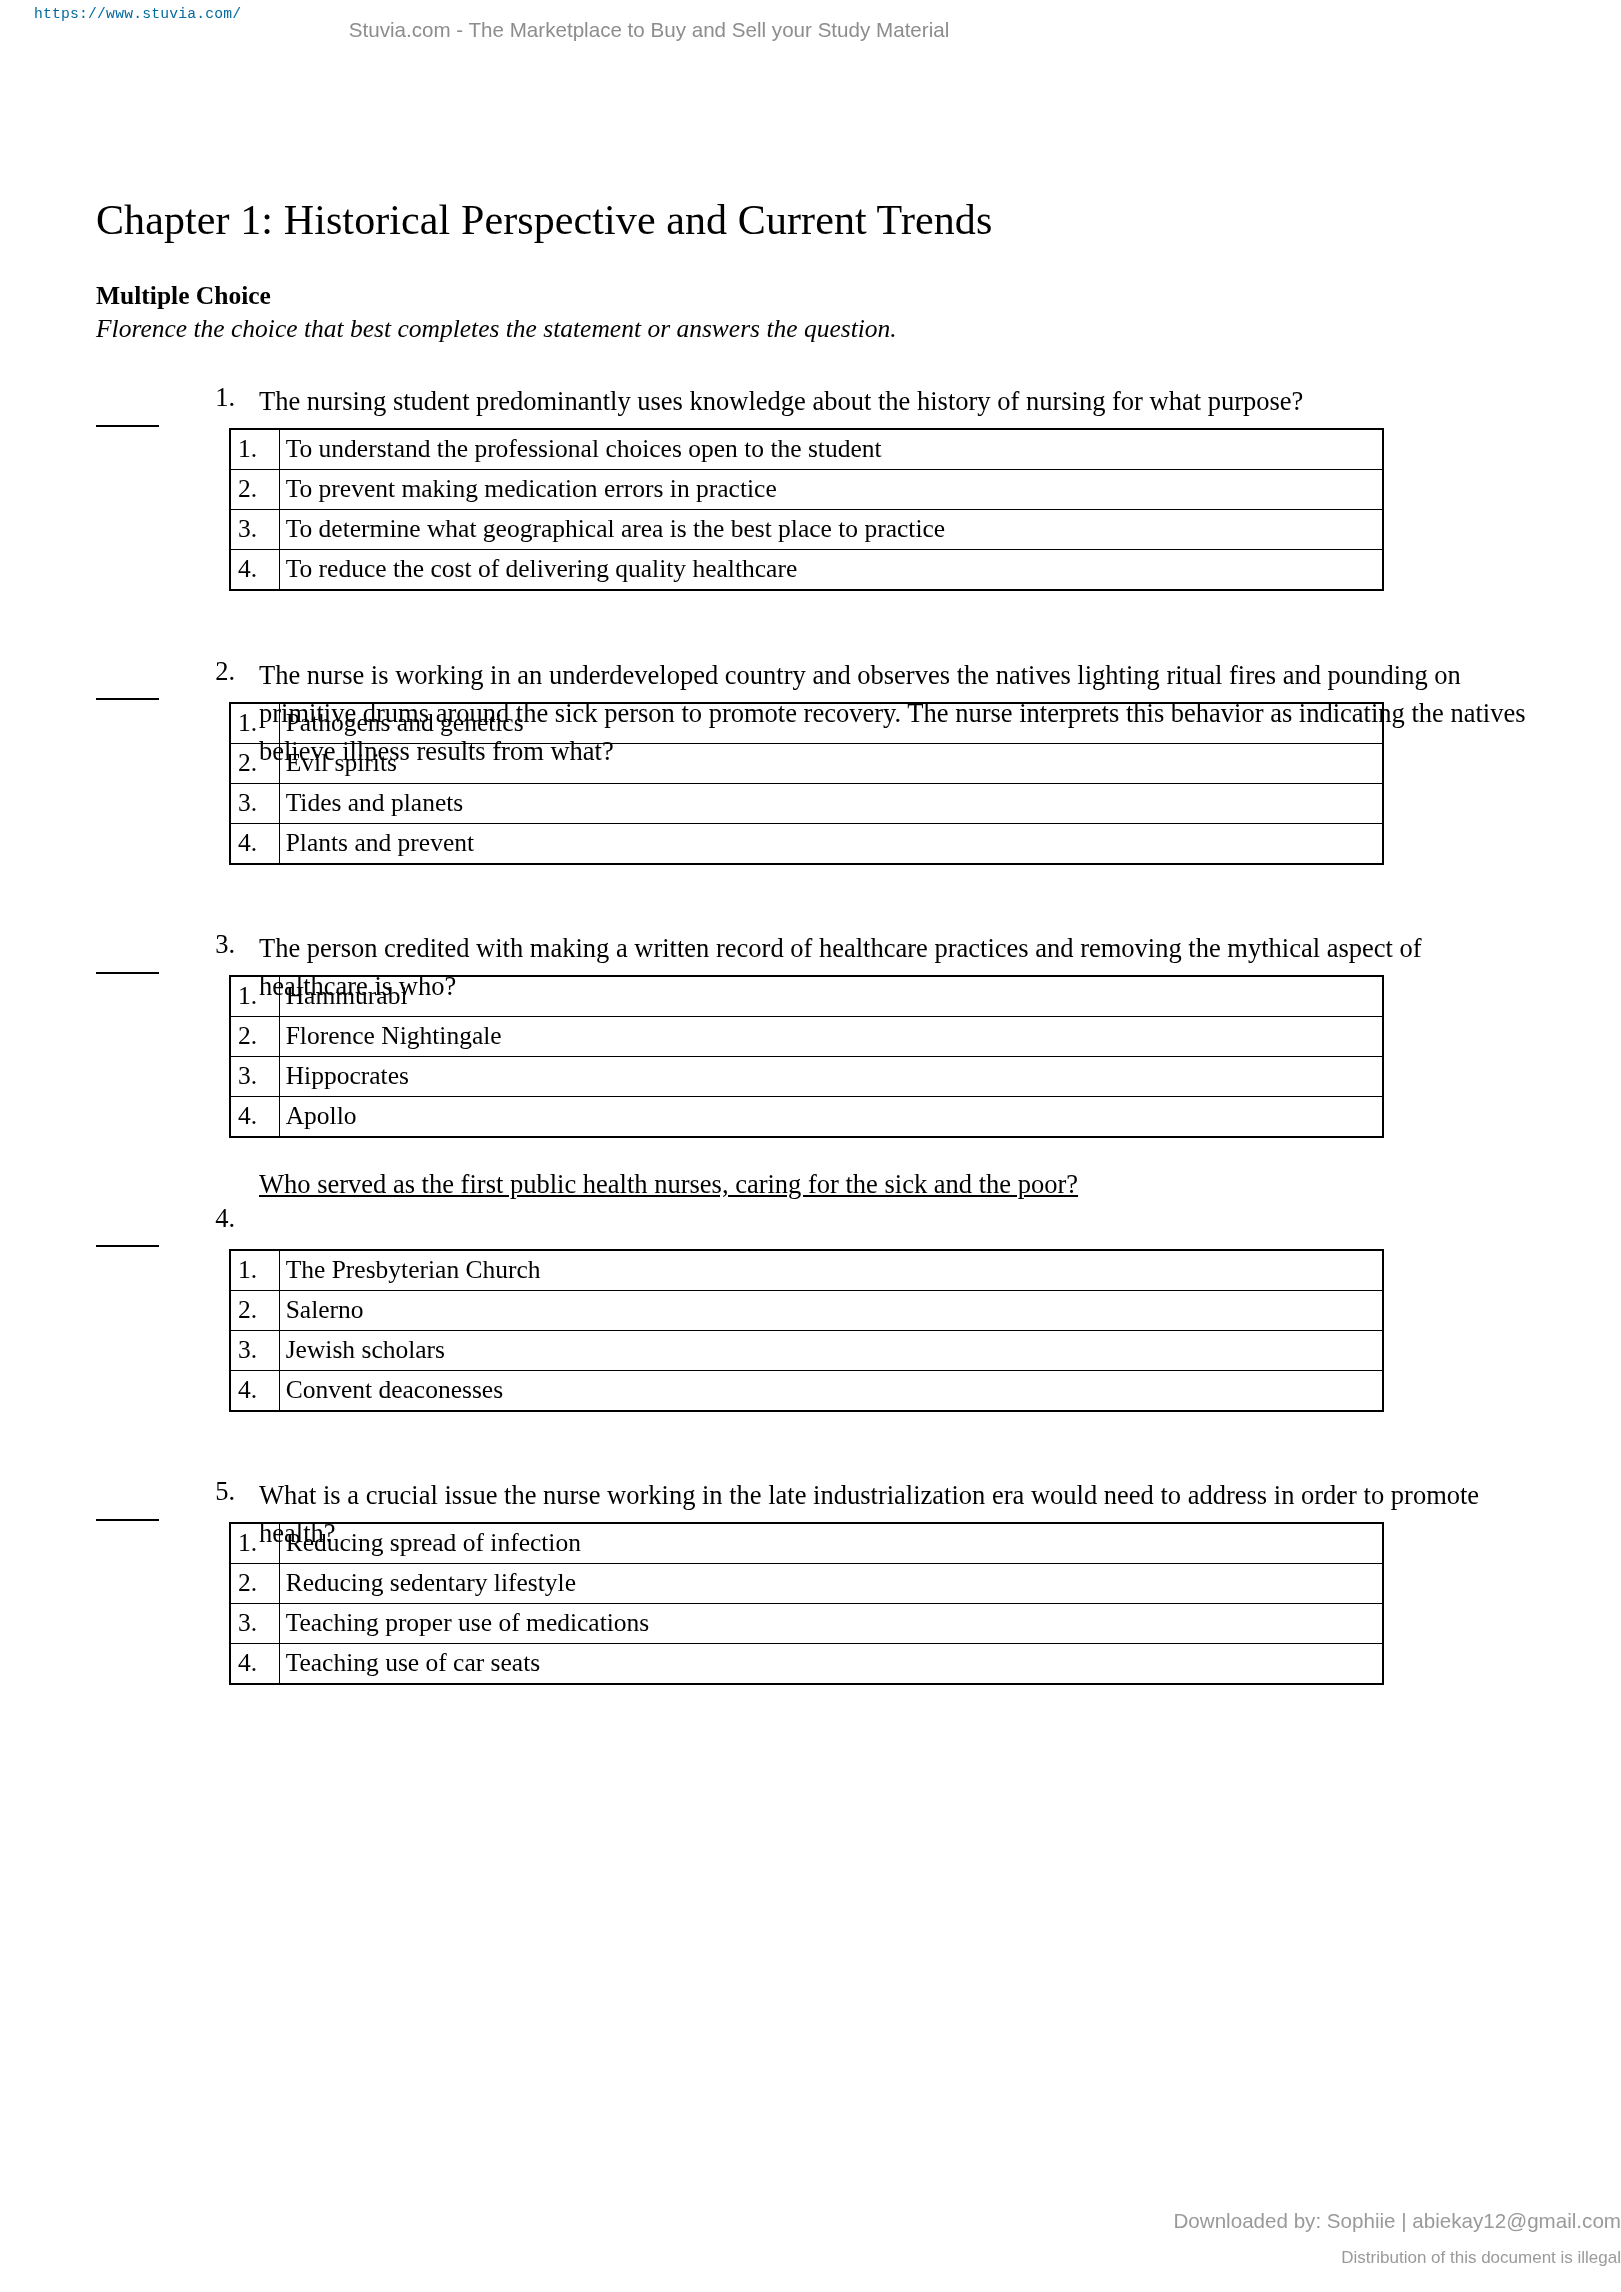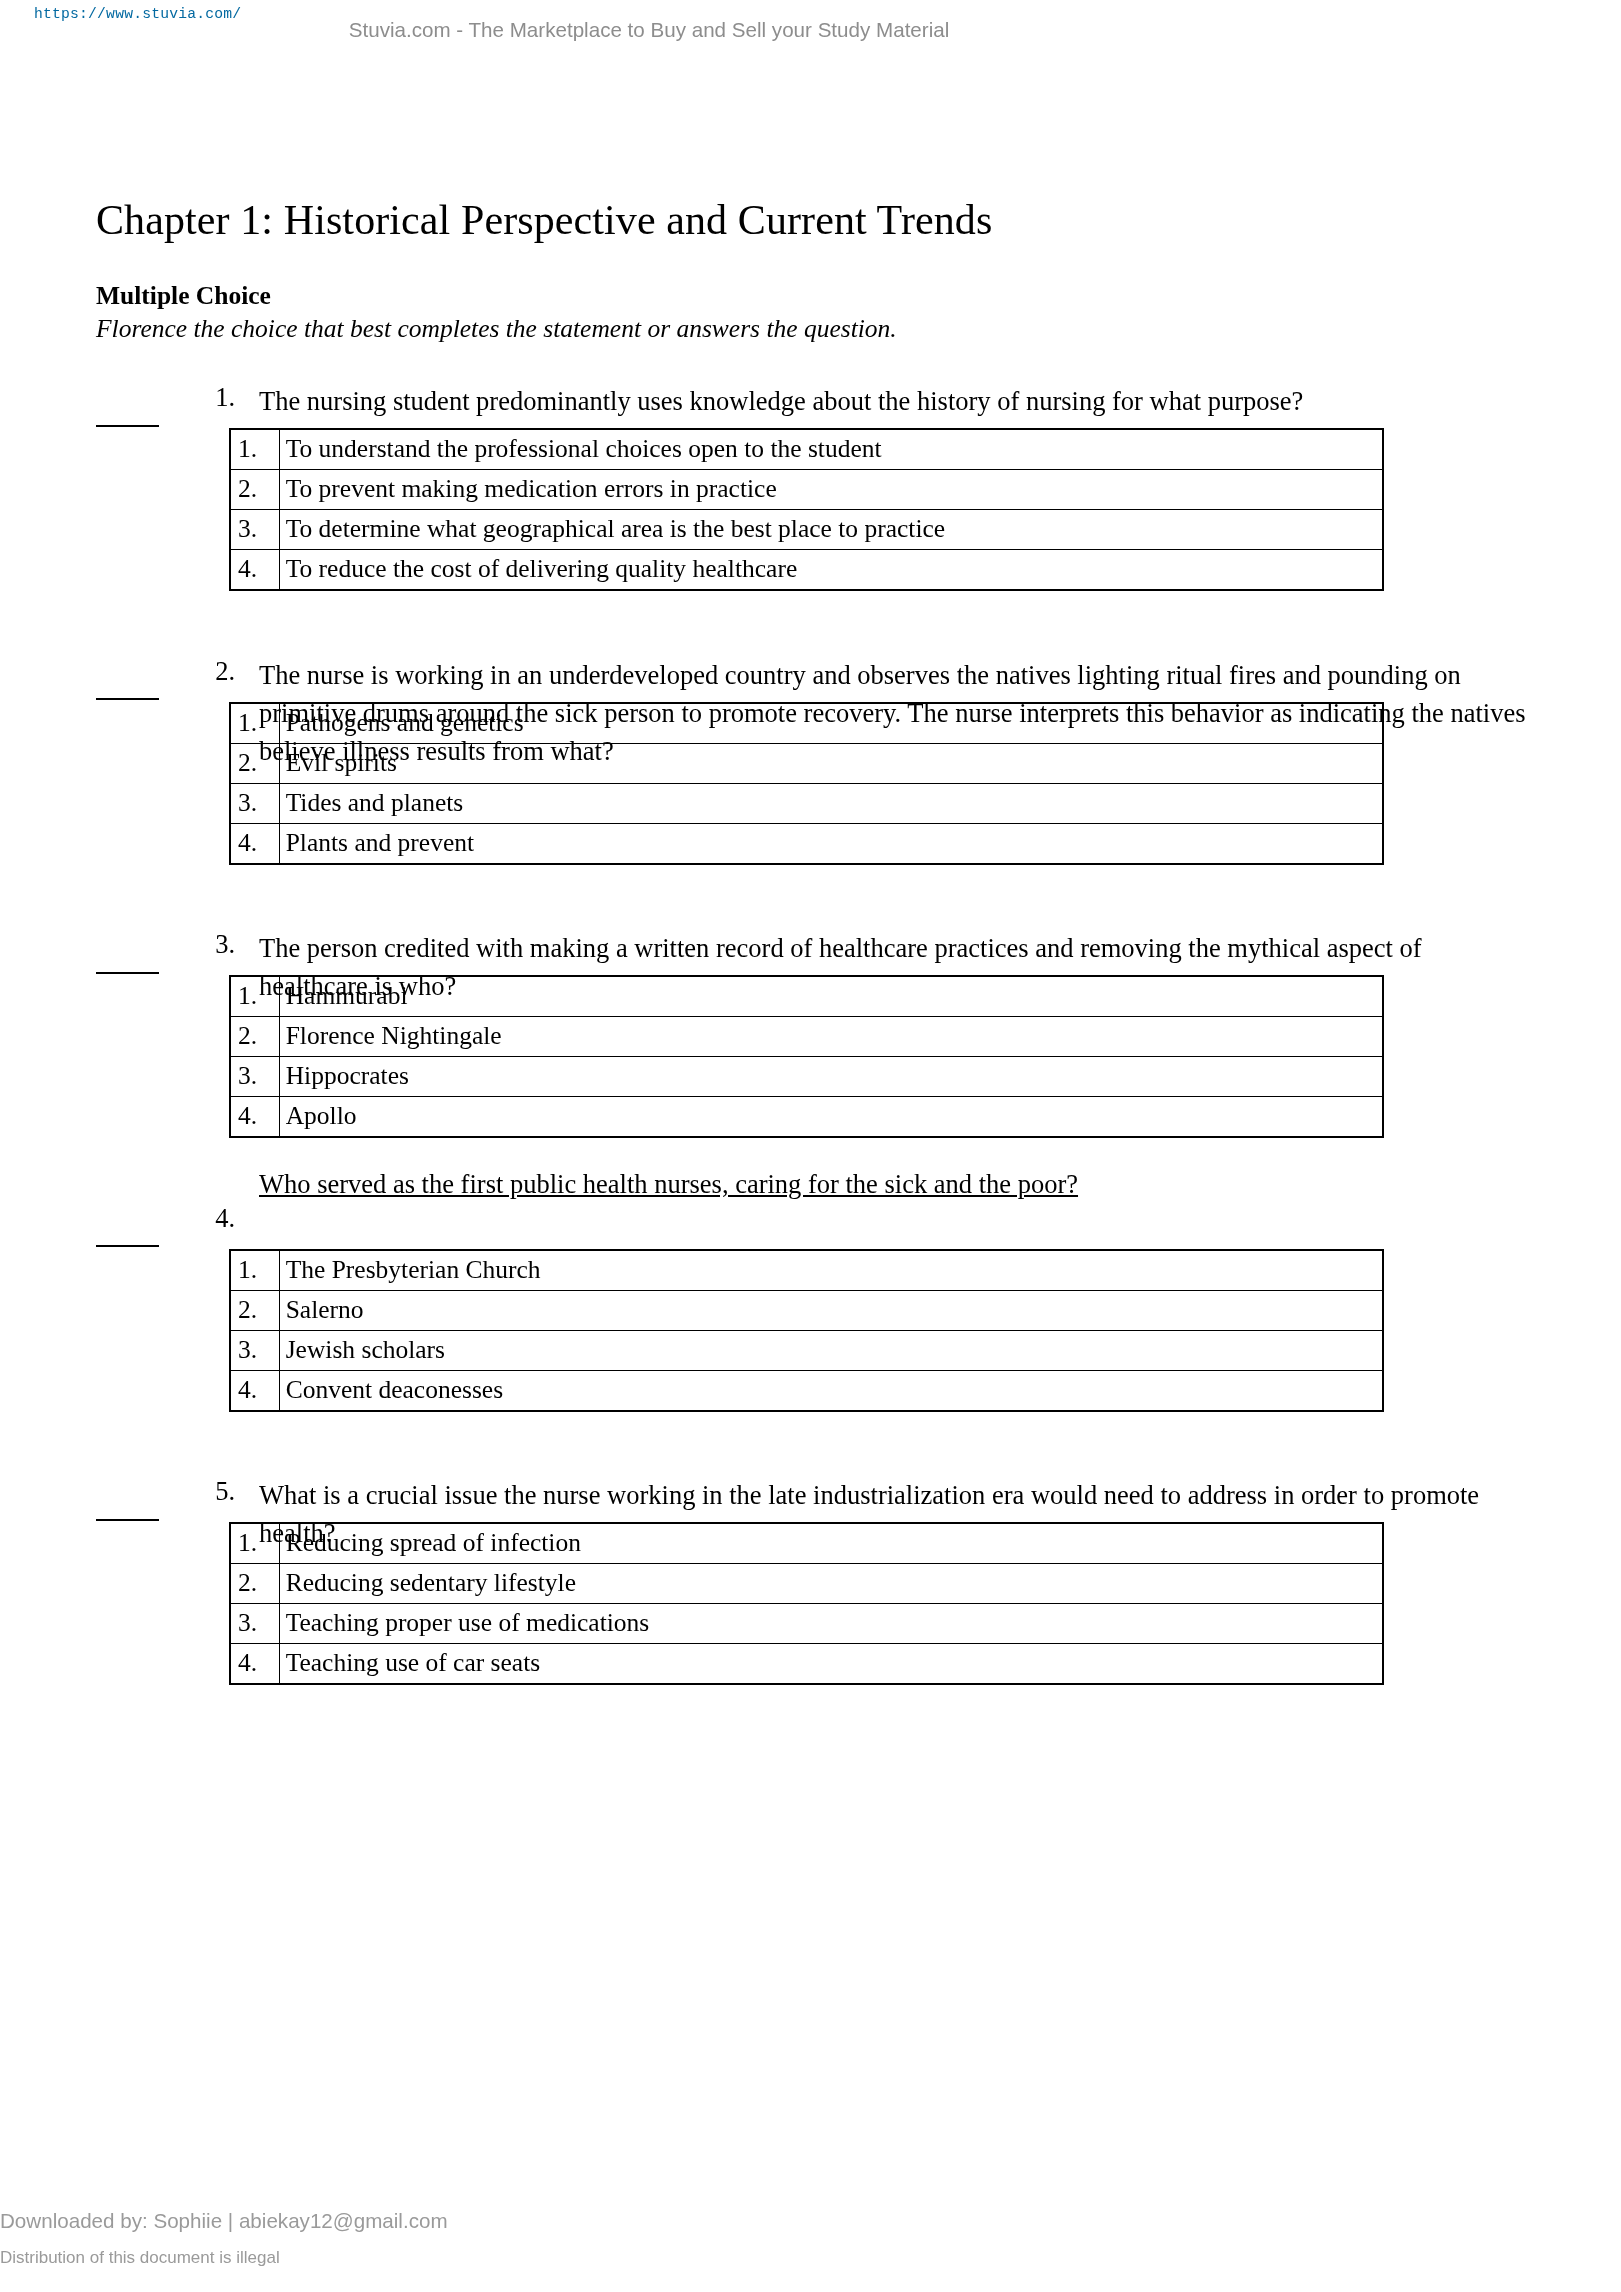--- a/index.html
+++ b/index.html
@@ -123,21 +123,21 @@
     width: 37px;
     text-align: left;
     padding-left: 6.9px;
   }
 
   
   .footer-line1, .footer-line2 {
     position: absolute;
     left: 0;
     width: 1621px;
-    text-align: left;
+    text-align: right;
     font-family: "Liberation Sans", "DejaVu Sans", sans-serif;
     color: #9a9a9a;
     white-space: nowrap;
   }
   .footer-line1 { top: 2209px; font-size: 20.6px; }
   .footer-line2 { top: 2248px; font-size: 17px; }
 </style>
 </head>
 <body>
 

